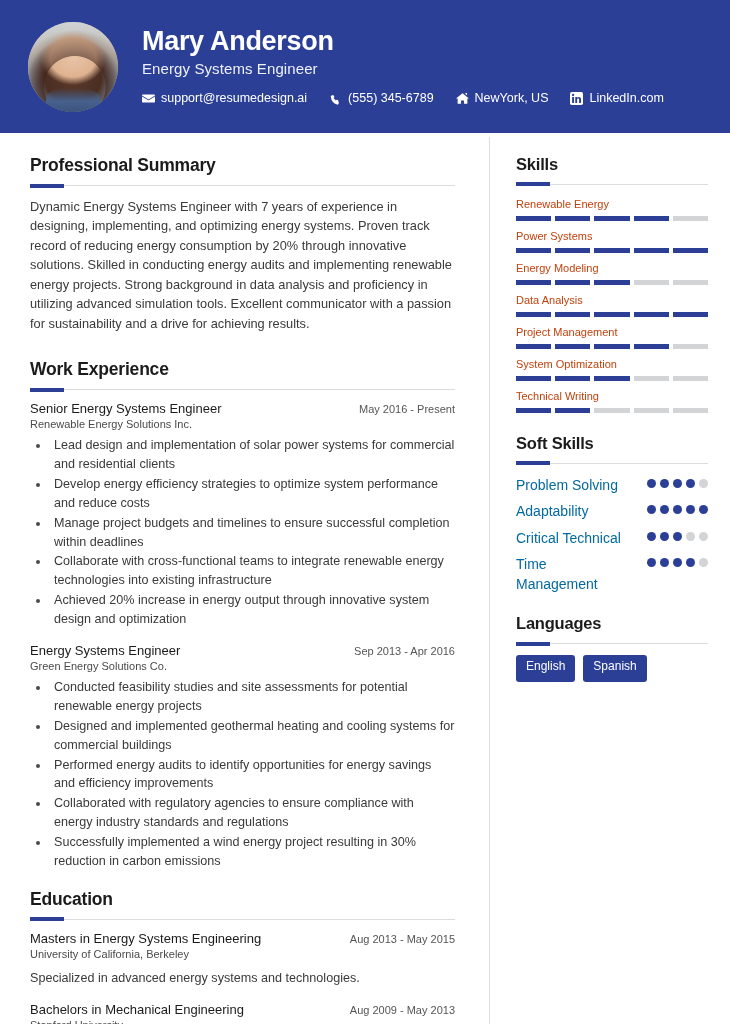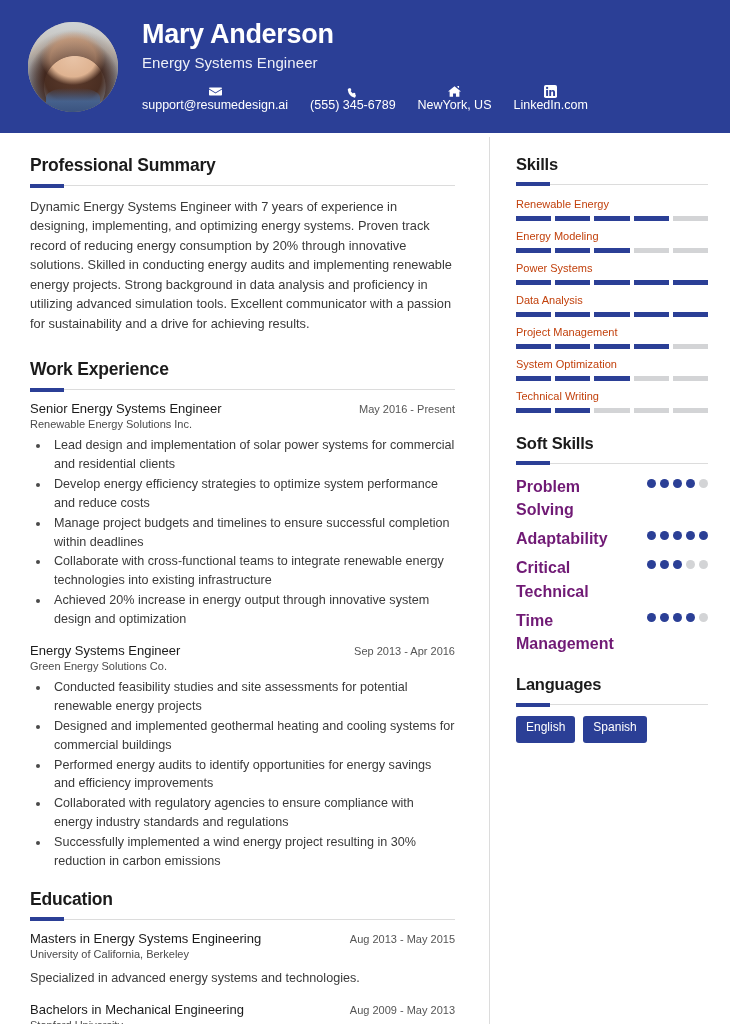--- a/index.html
+++ b/index.html
@@ -72,24 +72,24 @@
   .contacts {
     display: flex;
     align-items: center;
     gap: 22px;
     margin-top: 14px;
     flex-wrap: wrap;
   }
   .contact {
     display: flex;
     align-items: center;
+    gap: 6px;
     color: #ffffff;
     font-size: 12.5px;
     white-space: nowrap;
-    flex-direction: column;
   }
   .contact .ico {
     display: inline-flex;
     align-items: center;
     justify-content: center;
     width: 13px;
     height: 13px;
   }
   .contact .ico svg { display: block; fill: #ffffff; }
 
@@ -218,25 +218,24 @@
 
   
   .soft-row {
     display: flex;
     align-items: flex-start;
     justify-content: space-between;
     gap: 8px;
     margin-bottom: 6px;
   }
   .soft-name {
-    font-size: 16px;
-    color: #701a75;
+    font-size: 14px;
+    color: #0369a1;
     line-height: 1.45;
     max-width: 108px;
-    font-weight: bold;
   }
   .dots {
     display: flex;
     gap: 4px;
     padding-top: 4px;
     flex: 0 0 auto;
   }
   .dot {
     width: 9px;
     height: 9px;
@@ -404,37 +403,37 @@
     <div class="skill-name">Renewable Energy</div>
     <div class="seg-bar">
                 <span class="seg on"></span>
                 <span class="seg on"></span>
                 <span class="seg on"></span>
                 <span class="seg on"></span>
                 <span class="seg"></span>
               </div>
   </div>
             <div class="skill-row">
+    <div class="skill-name">Power Systems</div>
+    <div class="seg-bar">
+                <span class="seg on"></span>
+                <span class="seg on"></span>
+                <span class="seg on"></span>
+                <span class="seg on"></span>
+                <span class="seg on"></span>
+              </div>
+  </div>
+            <div class="skill-row">
     <div class="skill-name">Energy Modeling</div>
     <div class="seg-bar">
                 <span class="seg on"></span>
                 <span class="seg on"></span>
                 <span class="seg on"></span>
                 <span class="seg"></span>
                 <span class="seg"></span>
-              </div>
-  </div>
-            <div class="skill-row">
-    <div class="skill-name">Power Systems</div>
-    <div class="seg-bar">
-                <span class="seg on"></span>
-                <span class="seg on"></span>
-                <span class="seg on"></span>
-                <span class="seg on"></span>
-                <span class="seg on"></span>
               </div>
   </div>
             <div class="skill-row">
     <div class="skill-name">Data Analysis</div>
     <div class="seg-bar">
                 <span class="seg on"></span>
                 <span class="seg on"></span>
                 <span class="seg on"></span>
                 <span class="seg on"></span>
                 <span class="seg on"></span>

